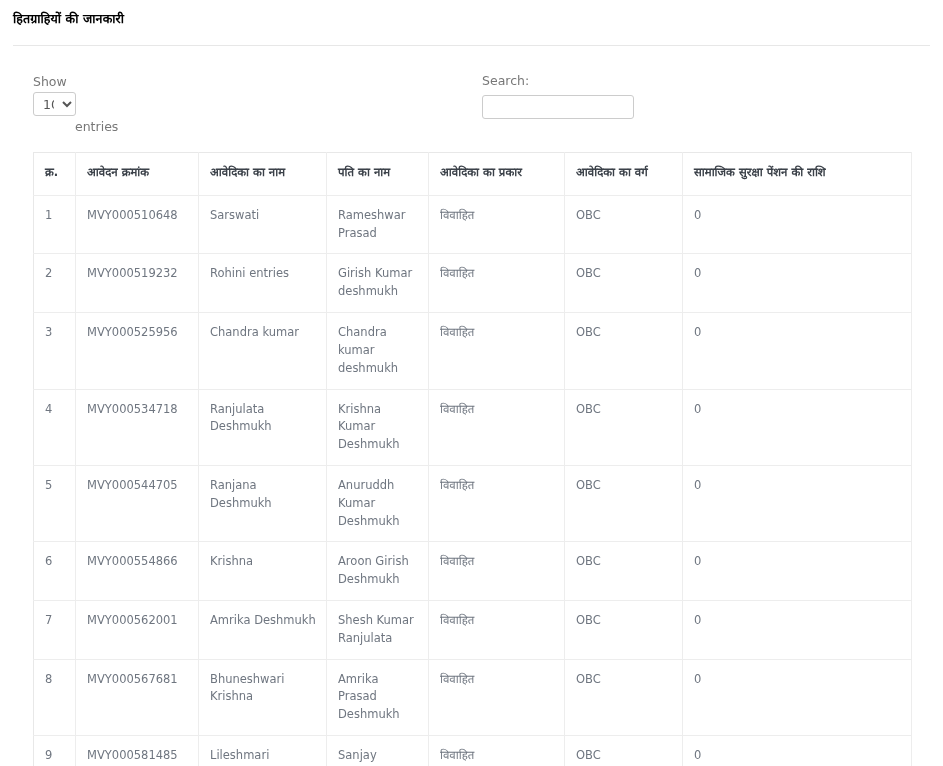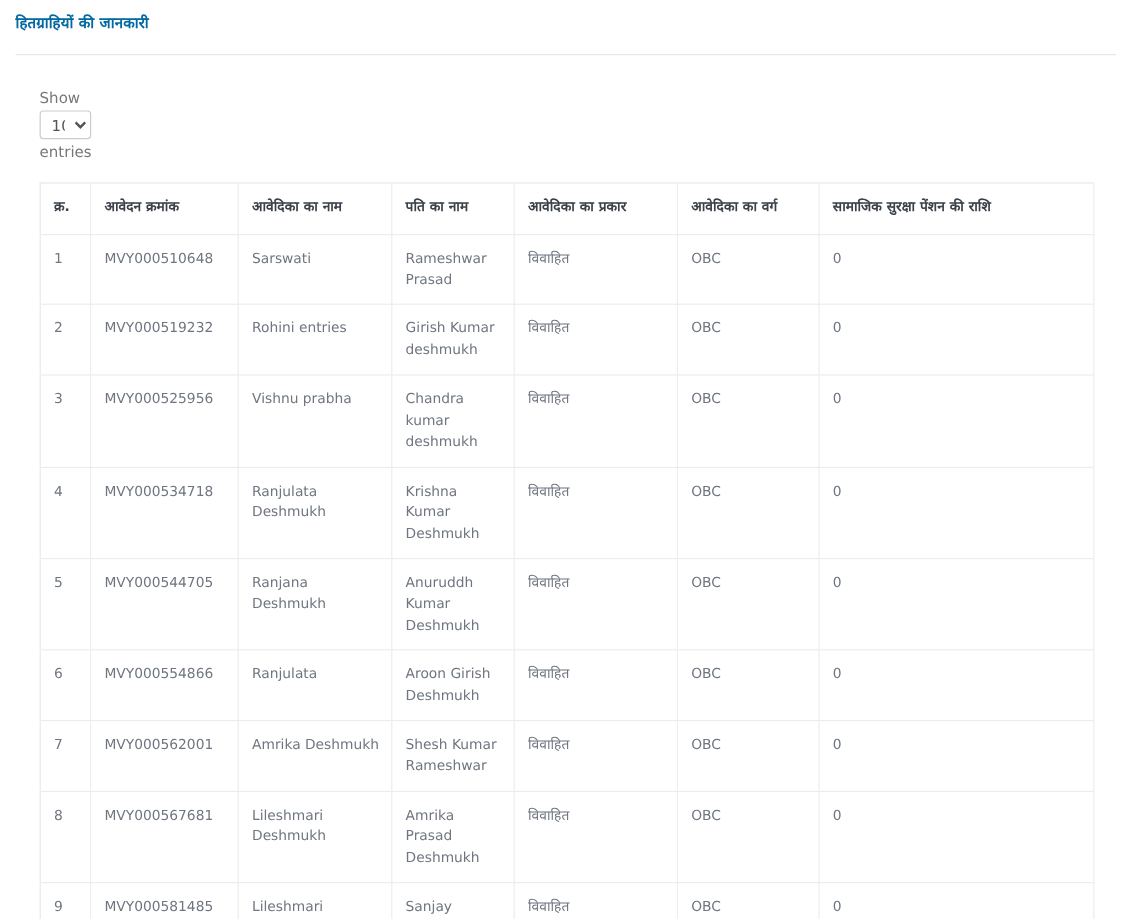--- a/index.html
+++ b/index.html
@@ -21,21 +21,21 @@
   }
 
   
   .panel-heading {
     padding: 11px 0 0 13px;
     height: 41px;
   }
   .panel-title {
     font-size: 12.5px;
     font-weight: bold;
-    color: #0369a1;
+    color: #000000;
     line-height: 1.3;
     letter-spacing: 0.1px;
   }
   .panel-divider {
     margin: 4px 13px 0 13px;
     height: 1px;
     background: #e7e7e7;
   }
 
   
@@ -48,21 +48,21 @@
   .length-box {
     position: absolute;
     left: 33px;
     top: 0;
     width: 120px;
     font-size: 12.5px;
     color: #777777;
     line-height: 1.55;
   }
   .length-label-pre { display: block; }
-  .length-label-post { display: block; }
+  .length-label-post { display: block; margin-left: 42px; }
   .length-select {
     display: block;
     width: 43px;
     height: 24px;
     margin: 1px 0 1px 0;
     padding: 2px 5px;
     font-family: "DejaVu Sans", "Liberation Sans", sans-serif;
     font-size: 12.5px;
     color: #555555;
     text-align: left;
@@ -161,20 +161,24 @@
       <span class="length-label-pre">Show</span>
       <select class="length-select">
         <option selected="">10</option>
         <option>25</option>
         <option>50</option>
         <option>100</option>
       </select>
       <span class="length-label-post">entries</span>
     </div>
 
+    <div class="search-box">
+      <span class="search-label">Search:</span>
+      <input class="search-input" type="text" value="" style="">
+    </div>
 
   </div>
 
   <div class="table-wrap">
     <table class="data-table">
       <colgroup>
         <col class="c-serial">
           <col class="c-appno">
           <col class="c-name">
         <col class="c-husb">
@@ -211,21 +215,21 @@
           <td>Rohini entries</td>
           <td>Girish Kumar deshmukh</td>
           <td class="cell-type">विवाहित</td>
           <td>OBC</td>
           <td>0</td>
         </tr>
 
         <tr>
           <td class="cell-serial">3</td>
           <td>MVY000525956</td>
-          <td>Vishnu prabha</td>
+          <td>Chandra kumar</td>
           <td>Chandra kumar deshmukh</td>
           <td class="cell-type">विवाहित</td>
           <td>OBC</td>
           <td>0</td>
         </tr>
 
         <tr>
           <td class="cell-serial">4</td>
           <td>MVY000534718</td>
           <td>Ranjulata Deshmukh</td>
@@ -241,41 +245,41 @@
           <td>Ranjana Deshmukh</td>
           <td>Anuruddh Kumar Deshmukh</td>
           <td class="cell-type">विवाहित</td>
           <td>OBC</td>
           <td>0</td>
         </tr>
 
         <tr>
           <td class="cell-serial">6</td>
           <td>MVY000554866</td>
-          <td>Ranjulata</td>
+          <td>Krishna</td>
           <td>Aroon Girish Deshmukh</td>
           <td class="cell-type">विवाहित</td>
           <td>OBC</td>
           <td>0</td>
         </tr>
 
         <tr>
           <td class="cell-serial">7</td>
           <td>MVY000562001</td>
           <td>Amrika Deshmukh</td>
-          <td>Shesh Kumar Rameshwar</td>
+          <td>Shesh Kumar Ranjulata</td>
           <td class="cell-type">विवाहित</td>
           <td>OBC</td>
           <td>0</td>
         </tr>
 
         <tr>
           <td class="cell-serial">8</td>
           <td>MVY000567681</td>
-          <td>Lileshmari Deshmukh</td>
+          <td>Bhuneshwari Krishna</td>
           <td>Amrika Prasad Deshmukh</td>
           <td class="cell-type">विवाहित</td>
           <td>OBC</td>
           <td>0</td>
         </tr>
 
         <tr>
           <td class="cell-serial">9</td>
           <td>MVY000581485</td>
           <td>Lileshmari</td>

